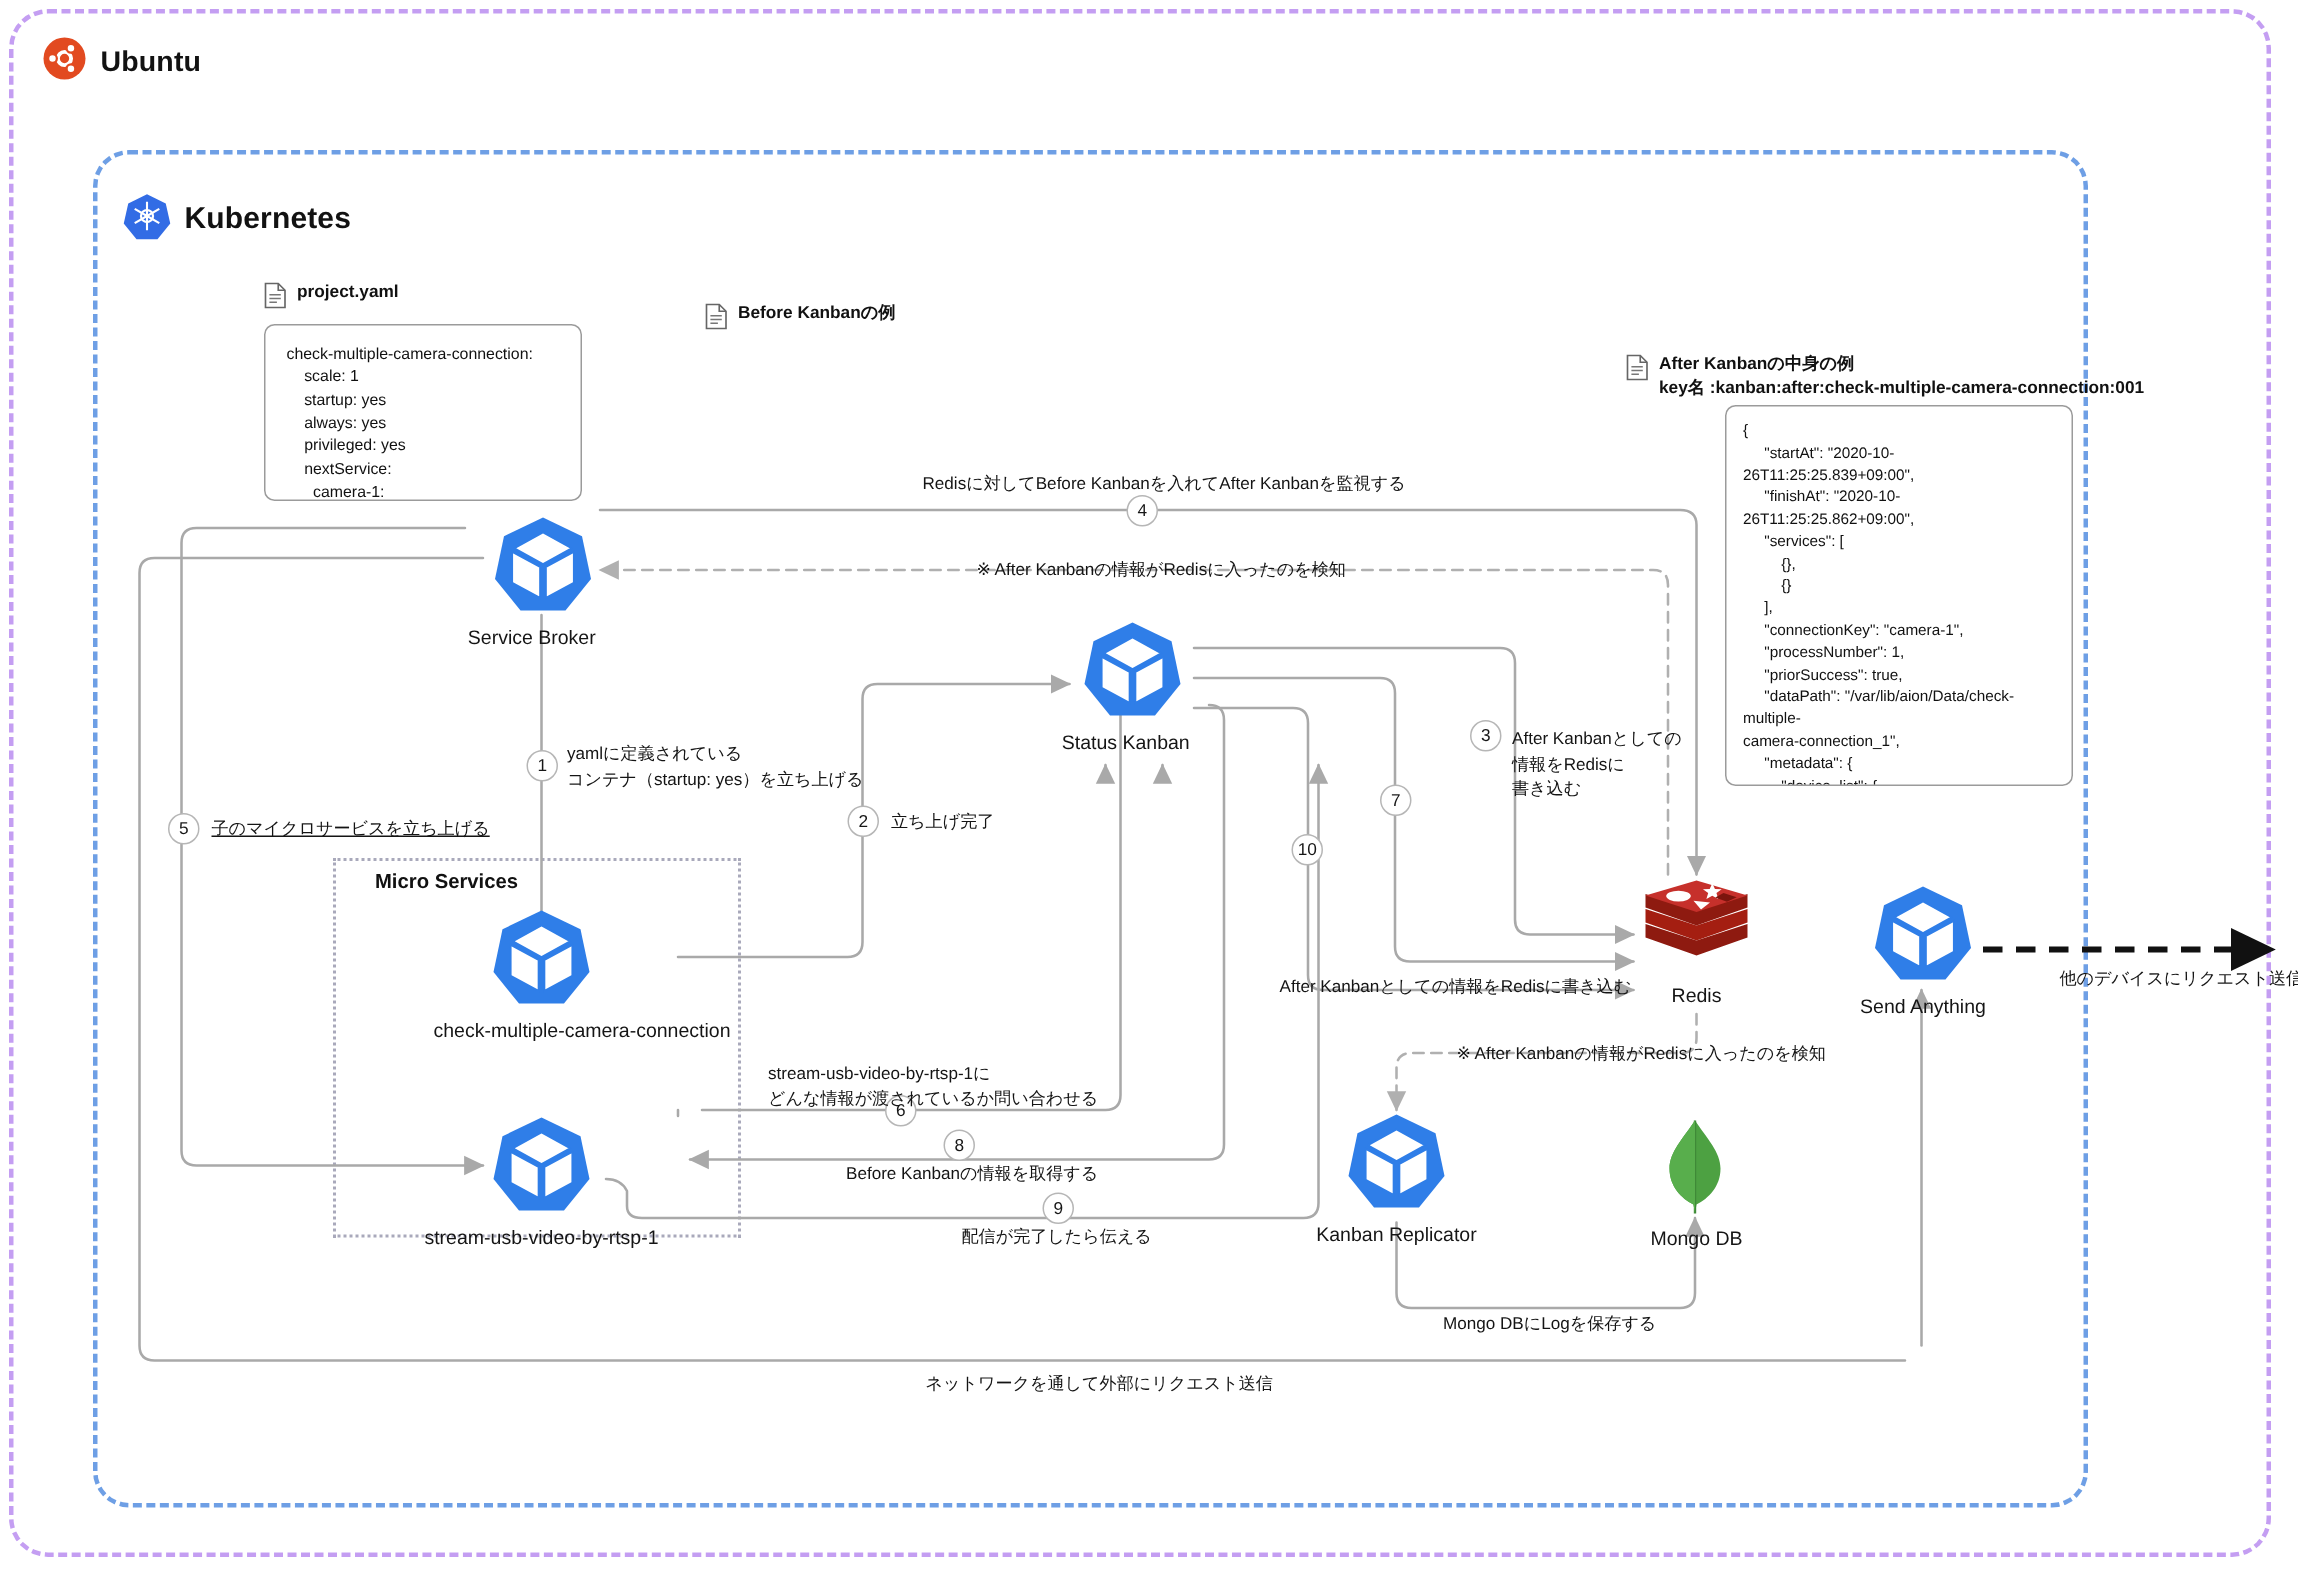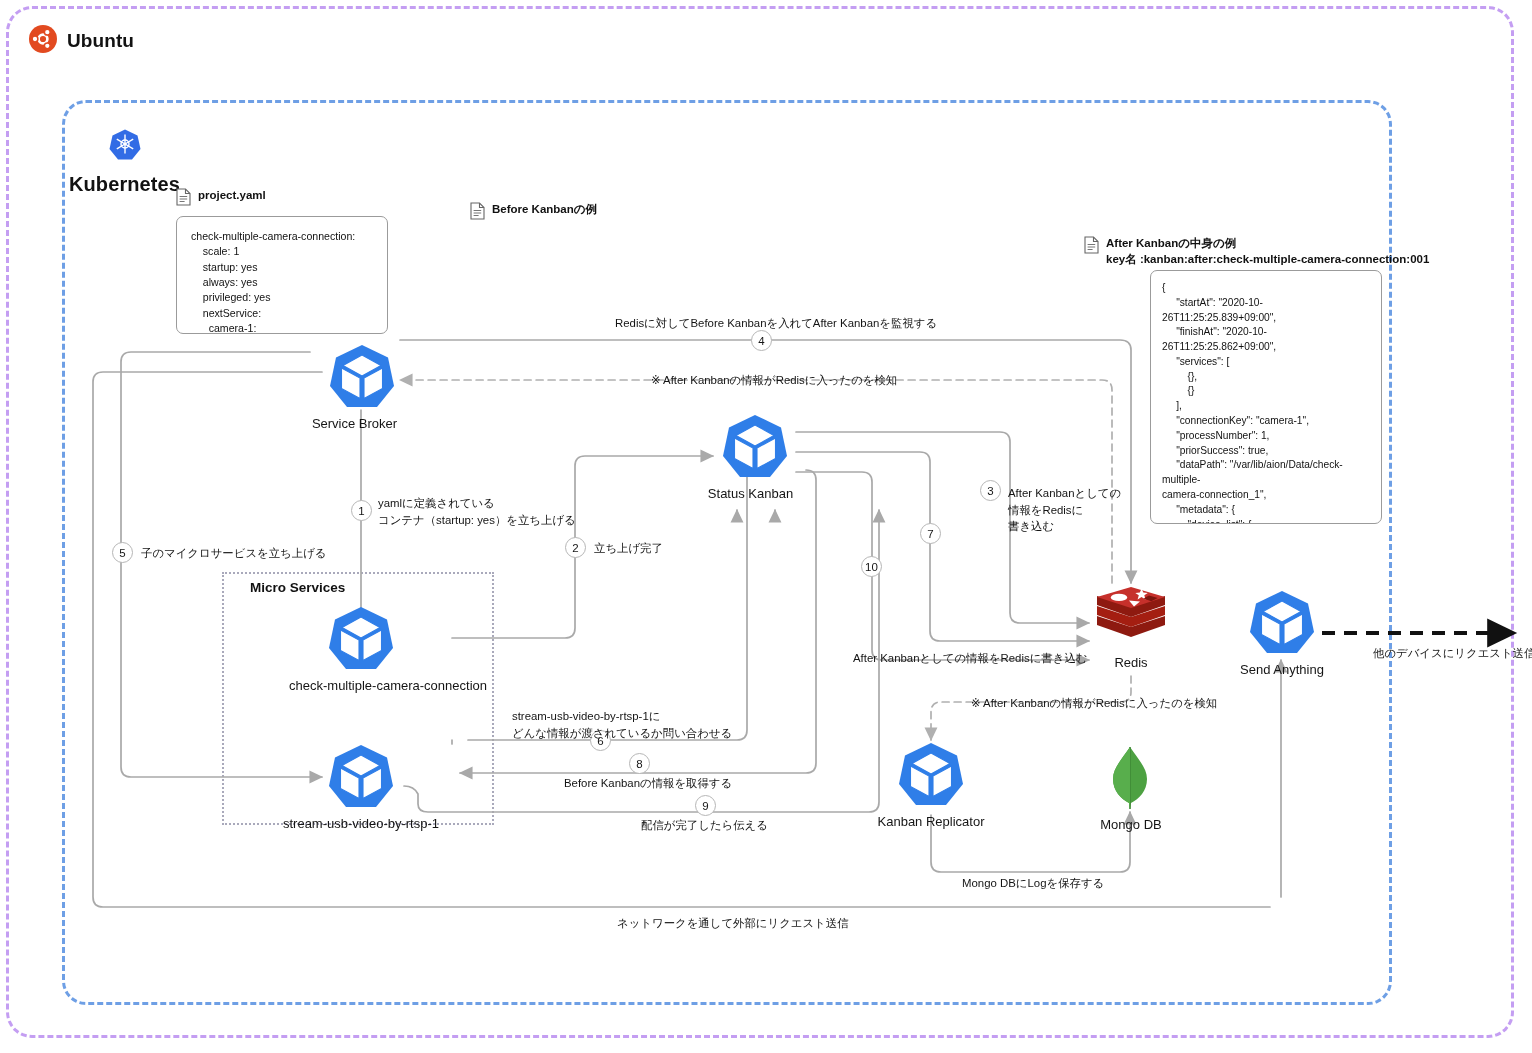--- a/index.html
+++ b/index.html
@@ -58,21 +58,21 @@
     align-items: center;
     gap: 9px;
   }
   .hdr-text {
     font-size: 19px;
     font-weight: bold;
     letter-spacing: .1px;
     color: #121212;
   }
   #ubuntu-hdr { left: 28px; top: 24px; }
-  #k8s-hdr { left: 69px; top: 128px; flex-direction: column; }
+  #k8s-hdr { left: 82px; top: 128px; }
   .k8s-hdr-text { font-size: 20px; }
 
   
   .doc-title {
     position: absolute;
     display: flex;
     align-items: flex-start;
     gap: 7px;
     font-size: 11.5px;
     font-weight: bold;
@@ -460,21 +460,21 @@
 
   <div class="enum" style="left:980px; top:480px;">3</div>
   <div class="elabel" style="left:1008px; top:485px;">After Kanbanとしての
 情報をRedisに
 書き込む</div>
 
   <div class="enum" style="left:751px; top:330px;">4</div>
   <div class="elabel" style="left:615px; top:315px;">Redisに対してBefore Kanbanを入れてAfter Kanbanを監視する</div>
 
   <div class="enum" style="left:112px; top:542px;">5</div>
-  <div class="elabel" style="left:141px; top:545px;">子のマイクロサービスを立ち上げる</div>
+  <div class="elabel" style="left:141px; top:545px;text-decoration:underline;">子のマイクロサービスを立ち上げる</div>
 
   <div class="enum" style="left:590px; top:730px;">6</div>
   <div class="elabel" style="left:512px; top:708px;">stream-usb-video-by-rtsp-1に
 どんな情報が渡されているか問い合わせる</div>
 
   <div class="enum" style="left:920px; top:523px;">7</div>
 
   <div class="enum" style="left:629px; top:753px;">8</div>
   <div class="elabel" style="left:564px; top:775px;">Before Kanbanの情報を取得する</div>
 

